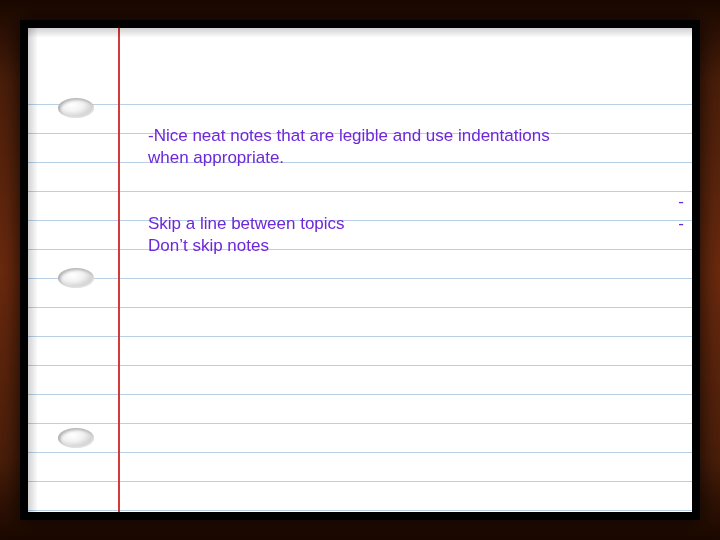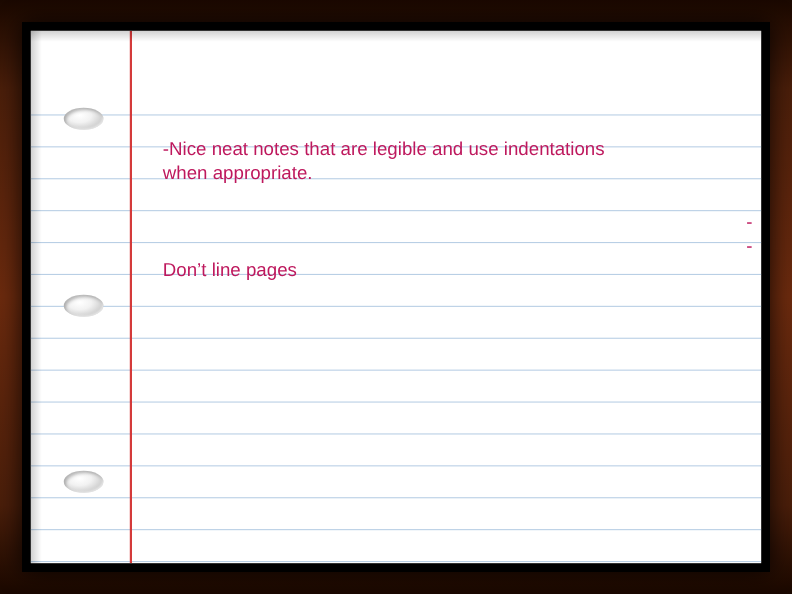--- a/index.html
+++ b/index.html
@@ -70,21 +70,21 @@
     background: radial-gradient(ellipse at 40% 35%, #fff 0%, #f2f2f2 35%, #d8d8d8 60%, #bcbcbc 85%, #9a9a9a 100%);
     box-shadow: inset 2px 2px 3px rgba(0,0,0,0.25), inset -1px -1px 2px rgba(255,255,255,0.6);
   }
   .content {
     position: absolute;
     top: 0;
     left: 0;
     right: 0;
     bottom: 0;
     font-size: 17px;
-    color: #be185d;
+    color: #6d28d9;
     line-height: 1.25;
   }
   .text-block {
     position: absolute;
   }
   .line1 { top: 97px; left: 120px; right: 60px; }
   .line2 { top: 119px; left: 120px; }
   .line3 { top: 141px; left: 170px; }
   .dash-right-1 { top: 163px; right: 8px; }
   .line4 { top: 185px; left: 120px; }
@@ -119,17 +119,18 @@
         <div class="hole" style="top: 240px;"></div>
         <div class="hole" style="top: 400px;"></div>
       </div>
     <div class="shadow-left"></div>
     <div class="shadow-top"></div>
 
     <div class="content">
       <div class="text-block line1">-Nice neat notes that are legible and use indentations</div>
       <div class="text-block line2">when appropriate.</div>
       <div class="text-block dash-right-1">-</div>
+      <div class="text-block line4">Skip a line between topics</div>
       <div class="text-block dash-right-2">-</div>
-      <div class="text-block line5">Don’t line pages</div>
+      <div class="text-block line5">Don’t skip notes</div>
     </div>
   </div>
 </div>
 
 </body></html>

